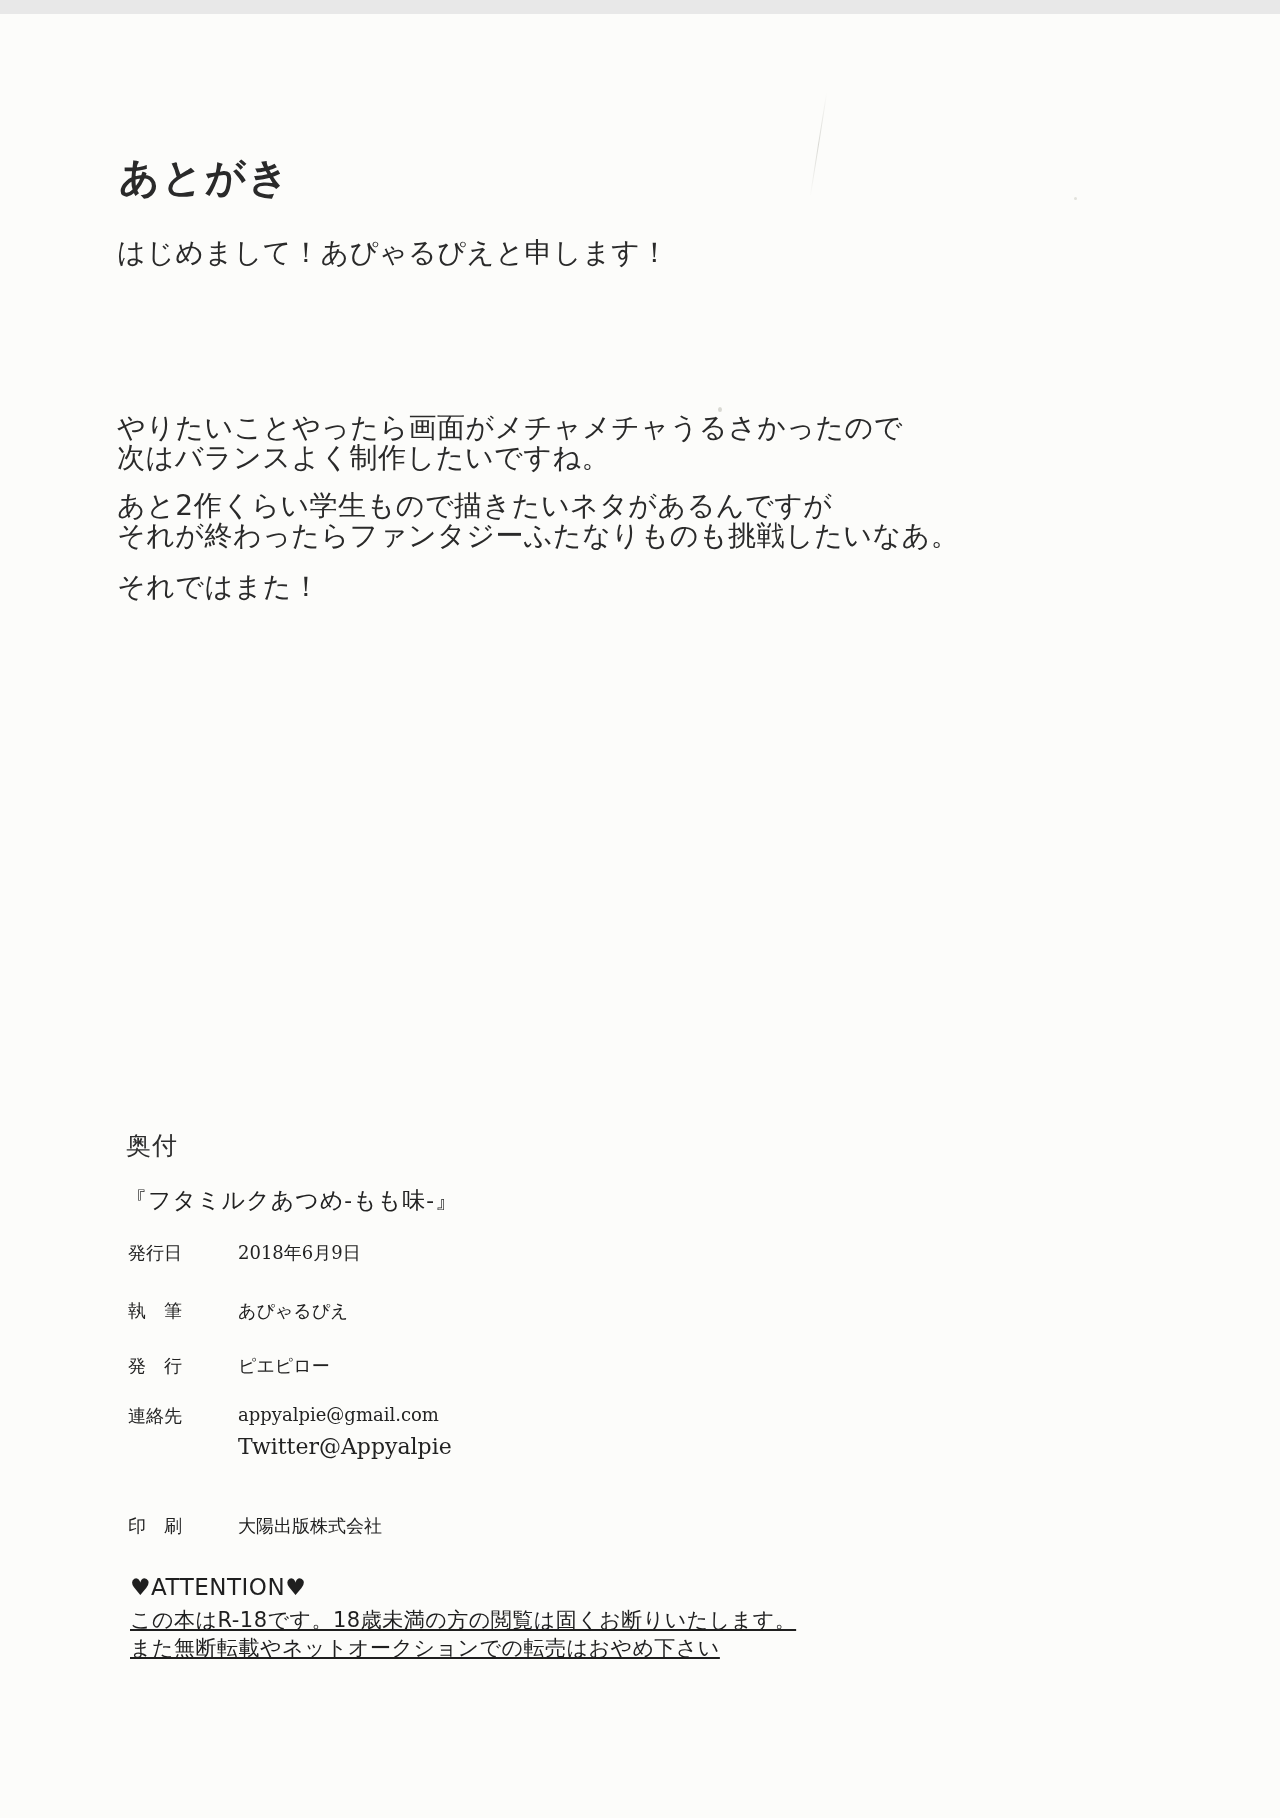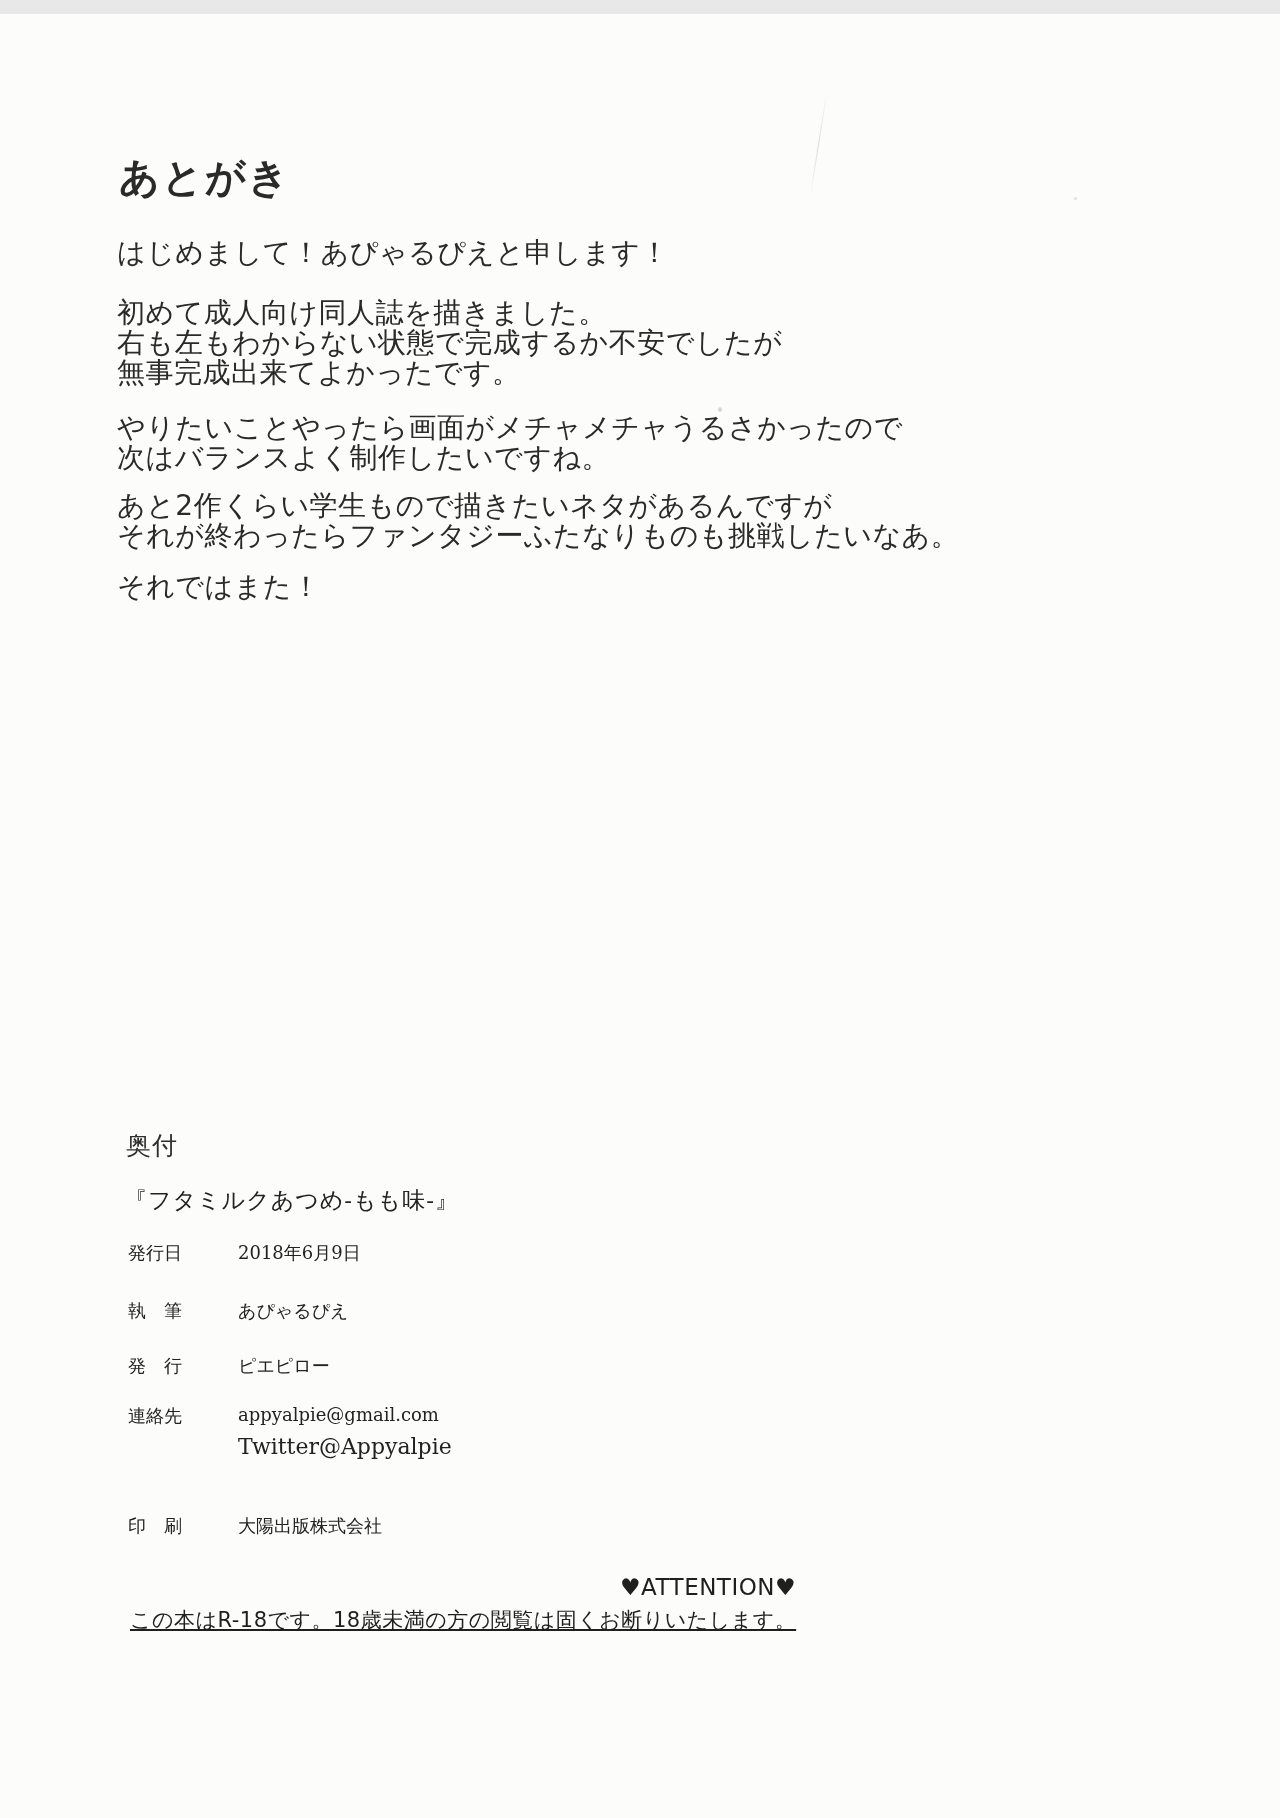--- a/index.html
+++ b/index.html
@@ -83,21 +83,20 @@
     font-size: 22px;
     color: #222;
     white-space: nowrap;
   }
   .attention {
     position: absolute;
     left: 130px;
     top: 1560px;
     font-family: "DejaVu Sans", sans-serif;
     color: #1f1f1f;
-    text-align: right;
   }
   .attention .att-head {
     font-size: 23px;
     letter-spacing: 0.5px;
     margin-bottom: 6px;
   }
   .attention .att-line {
     font-size: 21px;
     line-height: 28px;
     letter-spacing: 0.5px;
@@ -128,25 +127,20 @@
 <body>
 
 <div class="sheet">
 
   <div class="hand afterword-title">あとがき</div>
 
   <div class="hand para" style="top:224px">
     <div>はじめまして！あぴゃるぴえと申します！</div>
   </div>
 
-  <div class="hand para" style="top:284px">
-    <div>初めて成人向け同人誌を描きました。</div>
-    <div>右も左もわからない状態で完成するか不安でしたが</div>
-    <div>無事完成出来てよかったです。</div>
-  </div>
 
   <div class="hand para" style="top:399px">
     <div>やりたいことやったら画面がメチャメチャうるさかったので</div>
     <div>次はバランスよく制作したいですね。</div>
   </div>
 
   <div class="hand para" style="top:477px">
     <div>あと2作くらい学生もので描きたいネタがあるんですが</div>
     <div>それが終わったらファンタジーふたなりものも挑戦したいなあ。</div>
   </div>
@@ -181,19 +175,20 @@
   <div class="contact-line2">Twitter@Appyalpie</div>
 
   <div class="colo-row" style="top:1500px">
     <span class="lbl">印　刷</span>
     <span class="val">大陽出版株式会社</span>
   </div>
 
   <div class="attention">
     <div class="att-head">♥ATTENTION♥</div>
     <div class="att-line">この本はR-18です。18歳未満の方の閲覧は固くお断りいたします。</div>
+    <div class="att-line serifish">また無断転載やネットオークションでの転売はおやめ下さい</div>
   </div>
 
   <div class="artifact hairline"></div>
   <div class="artifact speck1"></div>
   <div class="artifact speck2"></div>
 
 </div>
 
 </body></html>

